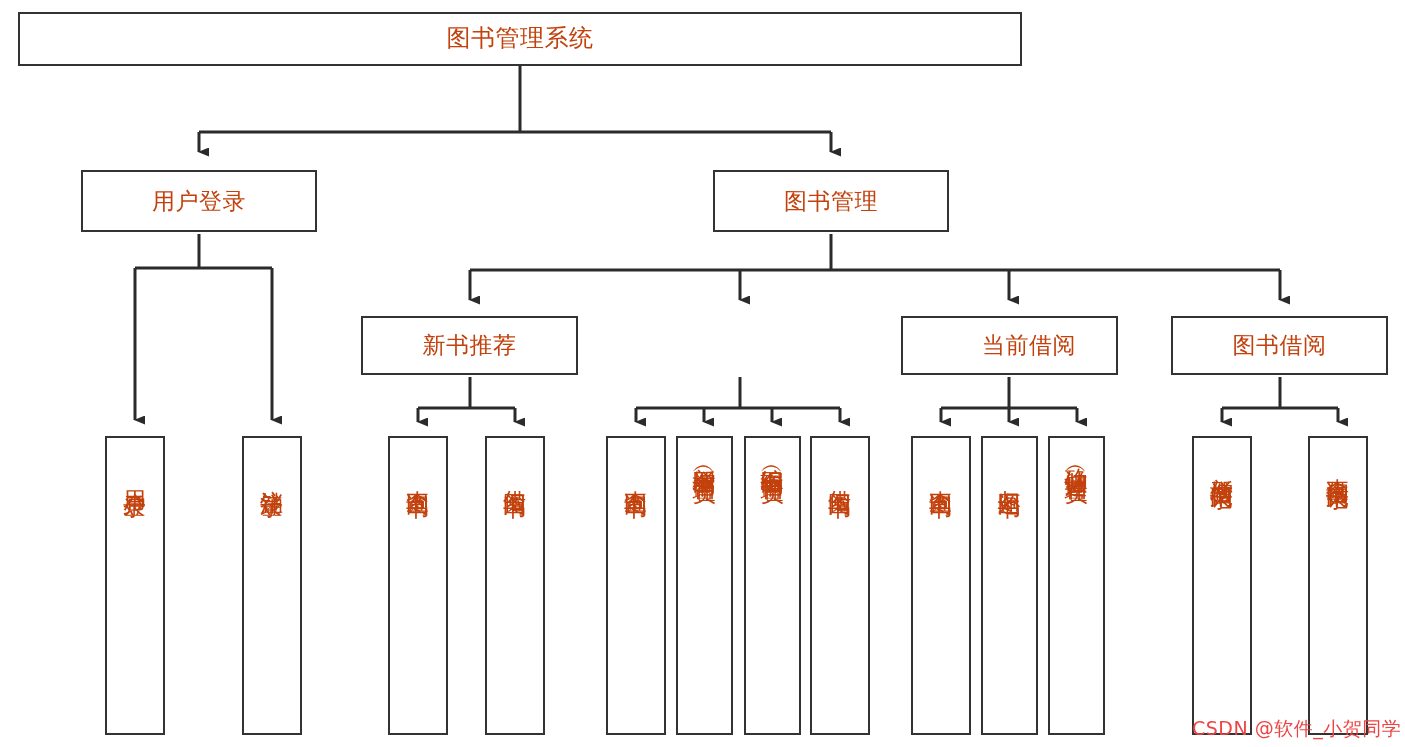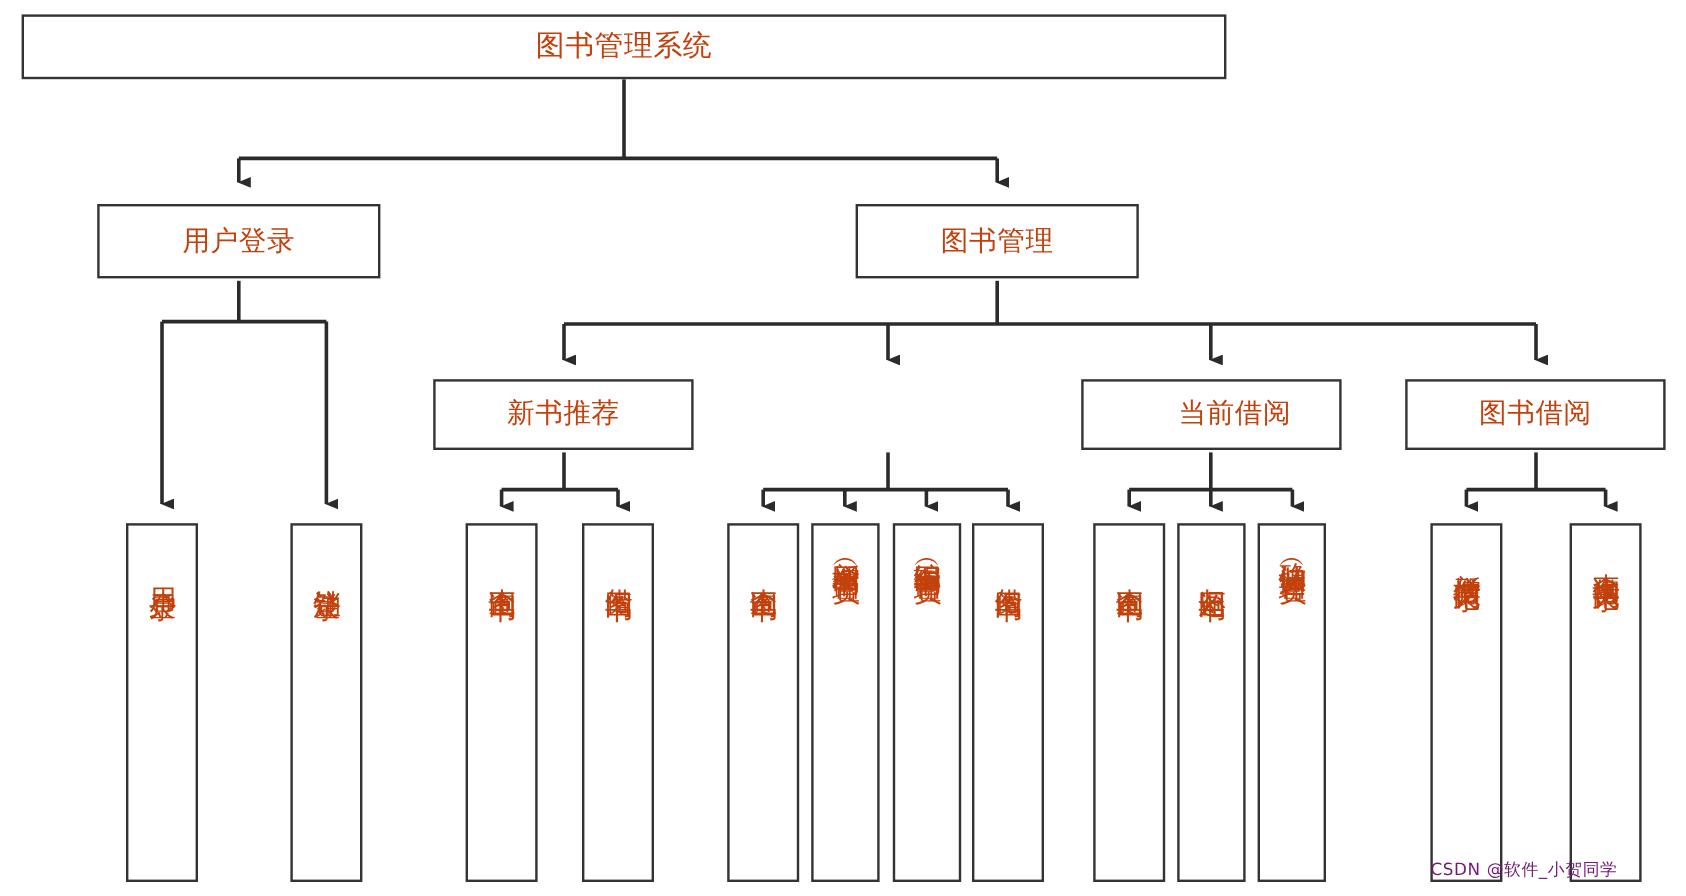--- a/index.html
+++ b/index.html
@@ -61,22 +61,22 @@
   .node.vert .node-label {
     writing-mode: vertical-rl;
     text-orientation: upright;
     font-size: 23px;
     line-height: 1.05;
     letter-spacing: 2px;
     white-space: nowrap;
   }
   .watermark {
     position: absolute;
-    font-size: 14px;
-    color: #701a75;
+    font-size: 19px;
+    color: #ef4444;
     white-space: nowrap;
     z-index: 5;
     letter-spacing: 0.5px;
   }
 </style>
 </head>
 <body>
 
 <div id="diagram-root">
 

